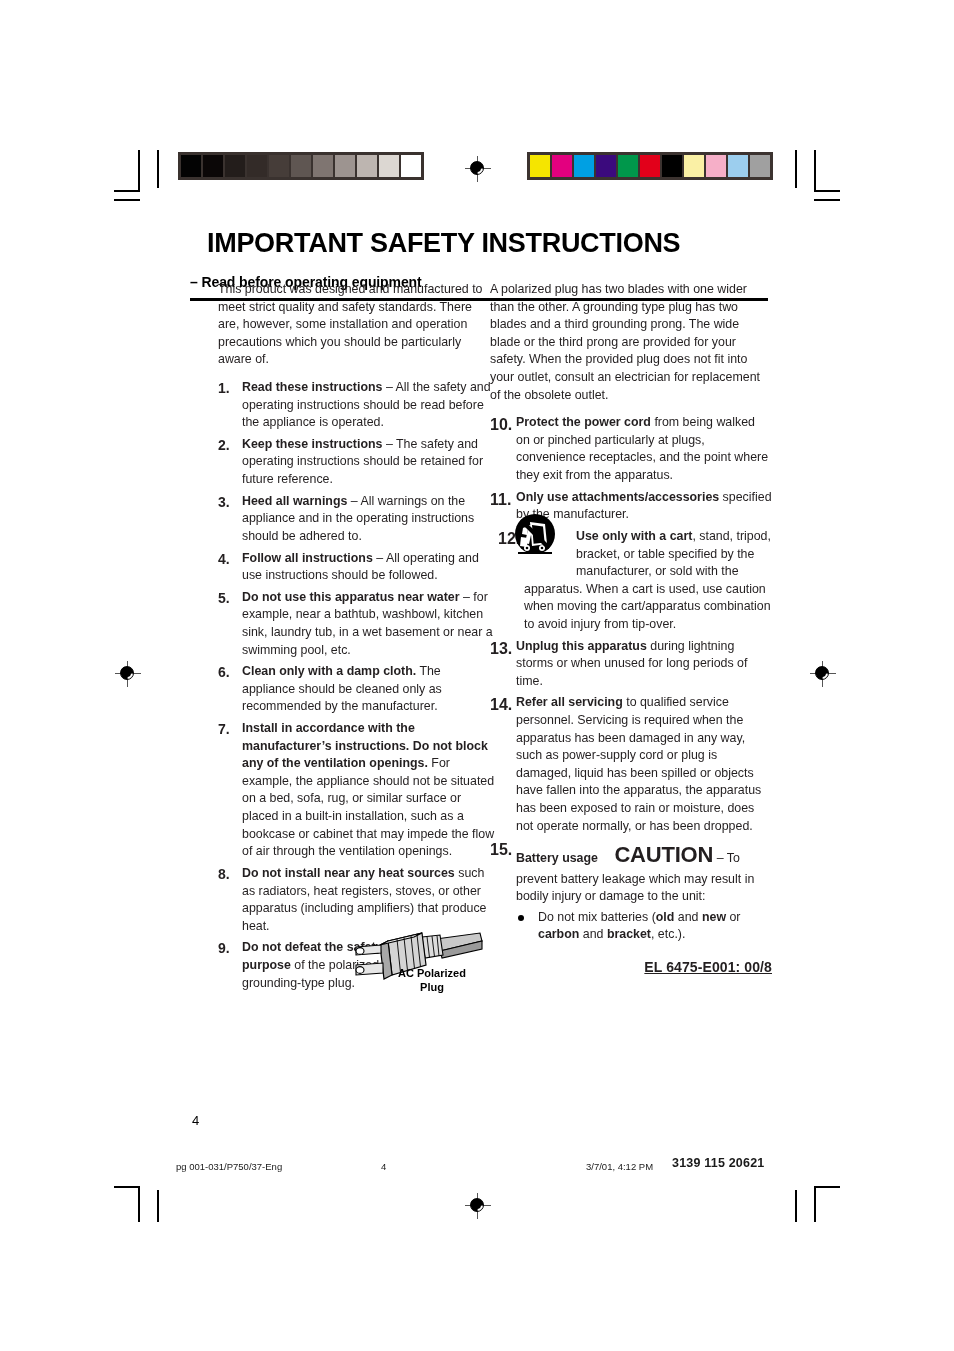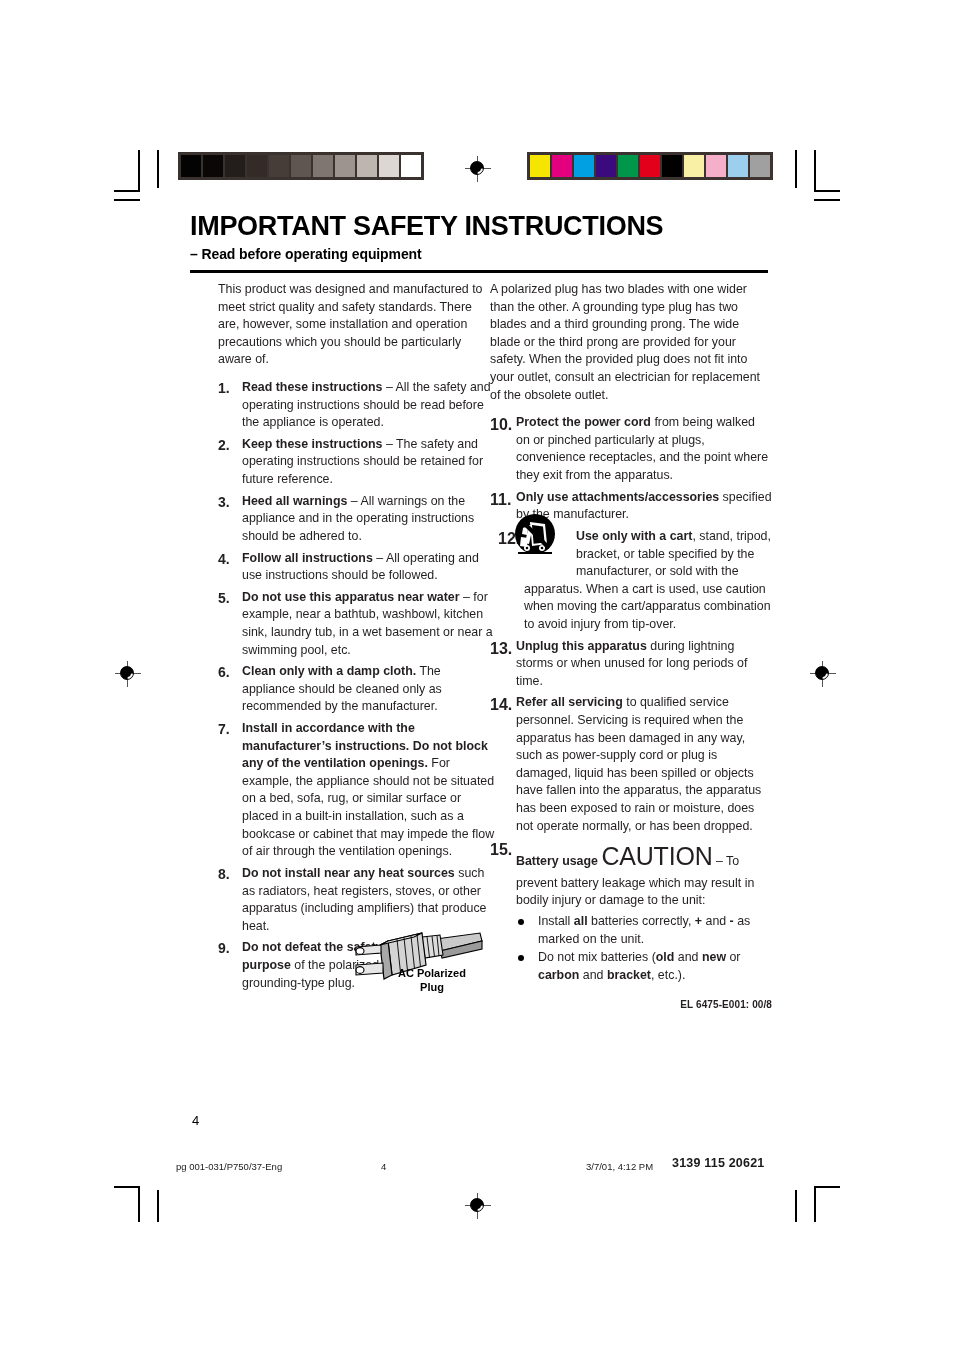--- a/index.html
+++ b/index.html
@@ -73,21 +73,21 @@
     position: absolute;
     left: 190px;
     top: 212px;
     width: 578px;
   }
   .doc-title {
     font-size: 27px;
     font-weight: bold;
     letter-spacing: -0.3px;
     line-height: 1.05;
-    margin: 0;
+    margin: 17px;
   }
   .doc-subtitle {
     font-size: 14px;
     font-weight: bold;
     margin: 6px 0 8px 0;
     letter-spacing: -0.1px;
   }
   .title-rule {
     margin-top: 5px;
     height: 2.2px;
@@ -133,23 +133,24 @@
   .col-right .num {
     position: absolute;
     left: 0; top: 0;
     width: 26px;
     font-weight: bold;
     font-size: 16px;
     text-align: left;
   }
   .lead { font-weight: bold; }
   .caution-word {
-    font-weight: normal;
-    font-size: 25px;
+    font-weight: bold;
+    font-size: 22px;
     letter-spacing: -0.2px;
+    margin-left: 13px;
   }
   .sub-lead { font-weight: bold; }
 
   
   ul.bullets {
     list-style: none;
     margin: 3px 0 0 0;
     padding: 0;
   }
   ul.bullets > li {
@@ -161,24 +162,25 @@
     content: "";
     position: absolute;
     left: 2px; top: 6px;
     width: 6px; height: 6px;
     border-radius: 50%;
     background: #000;
   }
 
   .doc-code {
     font-weight: bold;
-    font-size: 10px;
+    font-size: 14px;
     text-align: right;
     margin-top: 14px;
     letter-spacing: 0.1px;
+    text-decoration: underline;
   }
 
   
   .plug-figure {
     position: absolute;
     left: 348px;
     top: 925px;
     width: 135px;
     height: 78px;
   }
@@ -378,22 +380,20 @@
         <span class="num">13.</span><span class="lead">Unplug this apparatus</span><span class="body"> during lightning storms or when unused for long periods of time.</span>
       </li>
       <li>
         <span class="num">14.</span><span class="lead">Refer all servicing</span><span class="body"> to qualified service personnel. Servicing is required when the apparatus has been damaged in any way, such as power-supply cord or plug is damaged, liquid has been spilled or objects have fallen into the apparatus, the apparatus has been exposed to rain or moisture, does not operate normally, or has been dropped.</span>
       </li>
 
       <li>
         <span class="num">15.</span><span class="sub-lead">Battery usage</span><span> </span><span class="caution-word">CAUTION</span><span class="body"> – To prevent battery leakage which may result in bodily injury or damage to the unit:</span>
 
         <ul class="bullets">
-          <li><span>Install </span><b>all</b><span> batteries correctly, </span><b>+</b><span> and </span><b>-</b><span> as marked on the unit.</span>
-          </li>
           <li><span>Do not mix batteries (</span><b>old</b><span> and </span><b>new</b><span> or </span><b>carbon</b><span> and </span><b>bracket</b><span>, etc.).</span>
           </li>
         </ul>
       </li>
     </ol>
 
     <div class="doc-code">EL 6475-E001: 00/8</div>
   </div>
 
   <div class="cart-icon-wrap">

